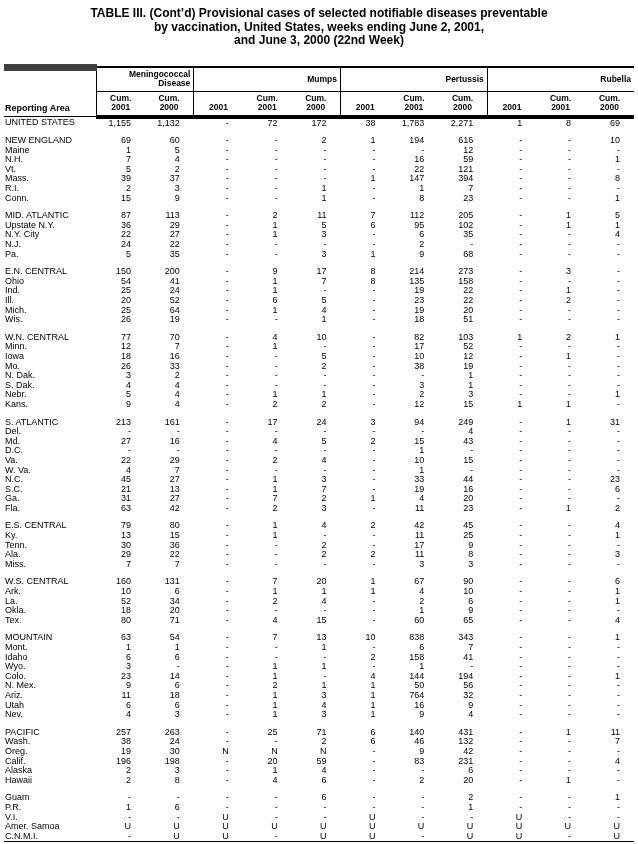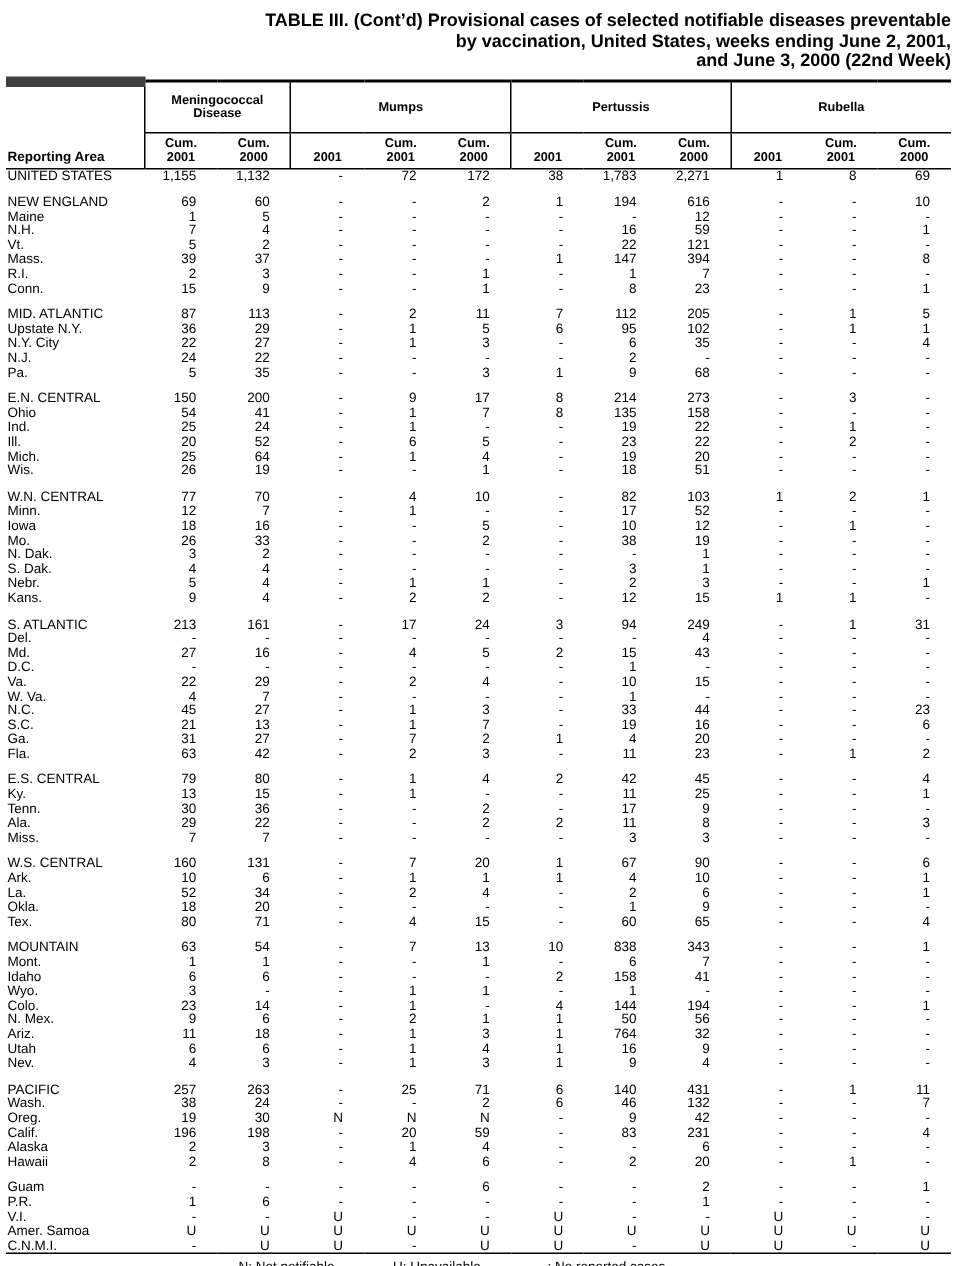--- a/index.html
+++ b/index.html
@@ -6,57 +6,57 @@
   html, body { margin: 0; padding: 0; }
   body {
     width: 638px; height: 844px;
     background: #ffffff;
     color: #000000;
     font-family: "Liberation Sans", sans-serif;
     overflow: hidden;
   }
   .page { padding: 7px 4px 0 4px; }
   .title {
-    text-align: right;
+    text-align: center;
     font-weight: bold;
     font-size: 12px;
     line-height: 13.5px;
-    margin-bottom: 3px;
+    margin-bottom: 16px;
   }
   table {
     width: 100%;
     border-collapse: collapse;
     table-layout: fixed;
   }
   col.col-area { width: 92px; }
   thead th {
     font-weight: bold;
     font-size: 8.5px;
     line-height: 9px;
     padding: 0;
   }
   .group-head {
     border-top: 2px solid #000;
     border-bottom: 1px solid #000;
     border-left: 1px solid #000;
     vertical-align: middle;
-    text-align: center;
+    text-align: right;
     padding: 2px 3px;
-    height: 34px;
+    height: 24px;
   }
   .area-head {
     border-top: 7px solid #404040;
     border-bottom: 1px solid #000;
     vertical-align: bottom;
     text-align: left;
     padding: 0 0 3px 1px;
     font-size: 9px;
   }
   .col-head {
-    border-bottom: 1px solid #000000;
+    border-bottom: 4px solid #000000;
     text-align: center;
     vertical-align: bottom;
     padding: 2px 0 3px 0;
   }
   .col-head.group-start { border-left: 1px solid #000; }
   tbody { border-bottom: 1px solid #000; }
   tbody td {
     font-size: 9px;
     line-height: 9.6px;
     padding: 0;

